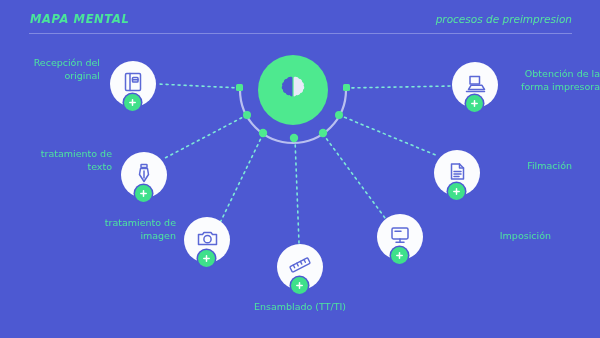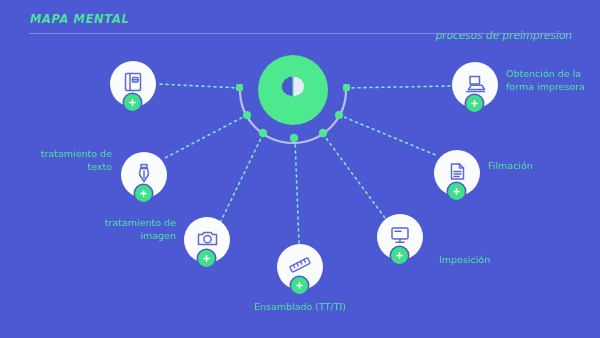--- a/index.html
+++ b/index.html
@@ -30,21 +30,20 @@
     letter-spacing: 0.6px;
     color: #4ae59a;
     white-space: nowrap;
   }
   #subtitle {
     position: absolute;
     right: 28px; top: 13px;
     font-size: 10.5px;
     color: #56e3a0;
     white-space: nowrap;
-    margin-top: 16px;
   }
   #header-rule {
     position: absolute;
     left: 29px; top: 33px;
     width: 543px; height: 1px;
     background: #8b93e4;
     opacity: .85;
   }
 
   
@@ -97,21 +96,21 @@
 
   
   .label {
     position: absolute;
     font-size: 9.5px;
     line-height: 12.5px;
     color: #4ee3a0;
     white-space: pre-line;
   }
   .label.r { text-align: right; }
-  .label.l { text-align: left; }
+  .label.l { text-align: right; }
   .label.c { text-align: center; }
 </style>
 </head>
 <body>
 
 <div id="stage">
 
   <div id="header">
     <div id="title">MAPA MENTAL</div>
     <div id="subtitle">procesos de preimpresion</div>
@@ -165,20 +164,22 @@
     </div>
     <div class="badge">
       <span>
         <svg width="9" height="9" viewBox="0 0 9 9" stroke="#ffffff" stroke-width="1.5" stroke-linecap="round">
           <line x1="4.5" y1="1.8" x2="4.5" y2="7.2"></line>
             <line x1="1.8" y1="4.5" x2="7.2" y2="4.5"></line>
         </svg>
       </span>
     </div>
   </div>
+  <div class="label r" style="left:0px; top:57px; width:100px;">Recepción del
+original</div>
 
   <div class="node" style="left:452px; top:62px;">
     <div class="disc">
       <span>
         <svg width="25" height="25" viewBox="0 0 25 25" fill="none" stroke="#5b68d6" stroke-width="1.5" stroke-linecap="round" stroke-linejoin="round">
           <path d="M7 5.5h9.5v7.5H7z"></path>
           <path d="M5.5 18.5h16l-2.5-4.2H8z"></path>
           <line x1="3.5" y1="20.5" x2="21.5" y2="20.5"></line>
         </svg>
       </span>
@@ -231,21 +232,21 @@
     </div>
     <div class="badge">
       <span>
         <svg width="9" height="9" viewBox="0 0 9 9" stroke="#ffffff" stroke-width="1.5" stroke-linecap="round">
           <line x1="4.5" y1="1.8" x2="4.5" y2="7.2"></line>
             <line x1="1.8" y1="4.5" x2="7.2" y2="4.5"></line>
         </svg>
       </span>
     </div>
   </div>
-  <div class="label l" style="left:488px; top:160px; width:100px;">Filmación</div>
+  <div class="label l" style="left:472px; top:160px; width:100px;">Filmación</div>
 
   <div class="node" style="left:184px; top:217px;">
     <div class="disc">
       <span>
         <svg width="25" height="25" viewBox="0 0 25 25" fill="none" stroke="#5b68d6" stroke-width="1.5" stroke-linecap="round" stroke-linejoin="round">
           <path d="M3.5 8.5h4l1.5-2h7l1.5 2h4v10h-18z"></path>
           <circle cx="12.5" cy="13.2" r="3.6"></circle>
         </svg>
       </span>
     </div>
@@ -274,21 +275,21 @@
     </div>
     <div class="badge">
       <span>
         <svg width="9" height="9" viewBox="0 0 9 9" stroke="#ffffff" stroke-width="1.5" stroke-linecap="round">
           <line x1="4.5" y1="1.8" x2="4.5" y2="7.2"></line>
             <line x1="1.8" y1="4.5" x2="7.2" y2="4.5"></line>
         </svg>
       </span>
     </div>
   </div>
-  <div class="label l" style="left:439px; top:230px; width:100px;margin-top:24px;">Imposición</div>
+  <div class="label l" style="left:451px; top:230px; width:100px;">Imposición</div>
 
   <div class="node" style="left:277px; top:244px;">
     <div class="disc">
       <span>
         <svg width="26" height="26" viewBox="0 0 26 26" fill="none" stroke="#5b68d6" stroke-width="1.4" stroke-linecap="round" stroke-linejoin="round">
           <g transform="rotate(-27 13 13)">
             <rect x="3" y="10" width="20" height="6" rx="1"></rect>
             <line x1="7" y1="10" x2="7" y2="13"></line>
             <line x1="11" y1="10" x2="11" y2="13"></line>
             <line x1="15" y1="10" x2="15" y2="13"></line>

